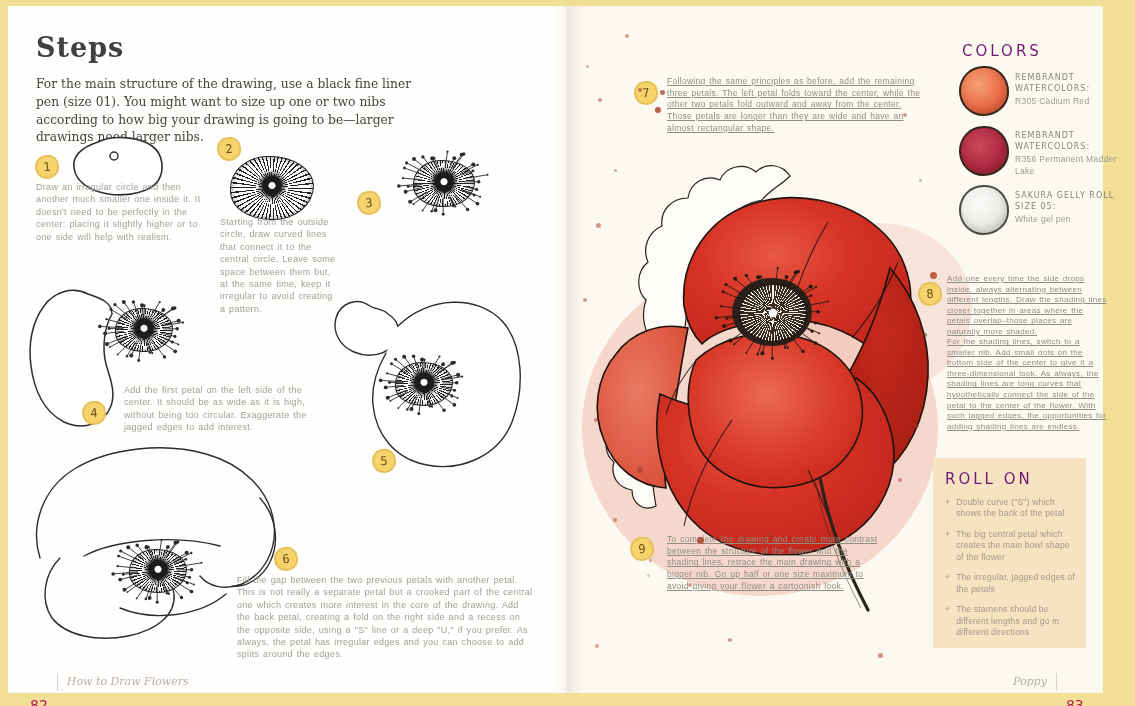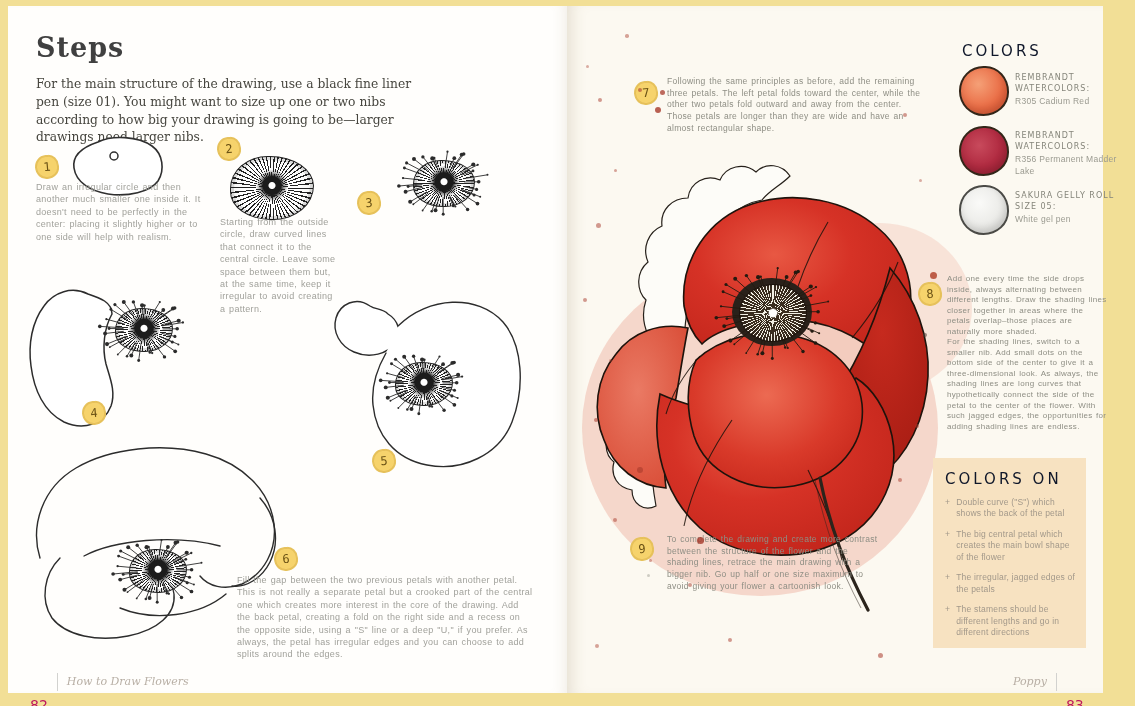--- a/index.html
+++ b/index.html
@@ -12,24 +12,24 @@
   .page-left{left:8px;width:559px;background:#fffefc;box-shadow:inset -12px 0 14px -10px rgba(120,100,60,.12);}
   .page-right{left:567px;width:536px;background:#fcf9f1;box-shadow:inset 14px 0 16px -10px rgba(120,100,60,.18);}
 
   
   .title{position:absolute;left:28px;top:26px;font-family:"DejaVu Serif","Liberation Serif",serif;
     font-weight:700;font-size:27px;letter-spacing:1px;color:#404040;}
   .intro{position:absolute;left:28px;top:70px;width:402px;font-family:"DejaVu Serif","Liberation Serif",serif;
     font-size:12.3px;line-height:1.45;color:#47463f;}
   .hand{font-family:"Liberation Sans",sans-serif;color:#a1a19b;font-size:9px;line-height:1.38;
     letter-spacing:.3px;word-spacing:1px;position:absolute;}
-  .hand-r{color:#8e8e84;}
+  .hand-r{color:#8e8e84;text-decoration:underline;}
   .caps{font-family:"DejaVu Sans",sans-serif;color:#85857a;letter-spacing:1px;line-height:1.4;
     font-size:8px;text-transform:uppercase;}
-  .panel-title{font-family:"DejaVu Sans",sans-serif;color:#0f172a;font-size:15px;letter-spacing:3px;}
+  .panel-title{font-family:"DejaVu Sans",sans-serif;color:#701a75;font-size:15px;letter-spacing:3px;}
 
   
   .badge{position:absolute;width:22px;height:22px;border-radius:50% 46% 54% 50%/52% 50% 48% 54%;
     background:#f6d36c;border:1.5px solid #bb913042;box-shadow:0 0 0 1px #c59a3555 inset;
     display:flex;align-items:center;justify-content:center;
     font-family:"DejaVu Sans Mono",monospace;font-size:12px;color:#6b5215;transform:rotate(-5deg);}
 
   
   .fig{position:absolute;}
   .fig svg{position:absolute;left:0;top:0;overflow:visible;}
@@ -227,20 +227,21 @@
         <circle cx="146.9" cy="24.5" r="1.96" fill="#2b2b2b"></circle>
         <line x1="135.6" y1="40.7" x2="152.7" y2="36.8" stroke="#2b2b2b" stroke-width="0.9"></line>
         <circle cx="152.7" cy="36.8" r="2.07" fill="#2b2b2b"></circle>
         <line x1="136.0" y1="41.9" x2="156.9" y2="38.5" stroke="#2b2b2b" stroke-width="0.9"></line>
         <circle cx="156.9" cy="38.5" r="1.15" fill="#2b2b2b"></circle>
       </svg>
   </div>
   <div class="badge" style="left:74px;top:395px;">
       <span>4</span>
     </div>
+  <div class="hand" style="left:116px;top:378px;width:190px;">Add the first petal on the left side of the center. It should be as wide as it is high, without being too circular. Exaggerate the jagged edges to add interest.</div>
 
   <div class="fig" style="left:318px;top:280px;width:198px;height:192px;">
     <svg width="198" height="192" viewBox="0 0 198 192">
       <path d="M44,20 C30,10 14,18 10,32 C6,46 14,60 28,66 C44,73 62,68 70,56 C76,46 72,34 62,28 C56,22 50,24 44,20 Z" fill="#fff" stroke="#2c2c2c" stroke-width="1.4"></path>
       <path d="M72,40 C102,10 152,8 177,36 C197,59 199,102 186,136 C173,169 136,186 101,179 C69,173 50,149 47,119 C45,99 52,81 60,67" fill="#fff" stroke="#2c2c2c" stroke-width="1.4" stroke-linecap="round"></path>
     </svg>
     <div class="burst" style="left:69px;top:76px;width:56px;height:42px;"></div>
     <svg width="198" height="192" viewBox="0 0 198 192">
         <line x1="116.5" y1="96.9" x2="130.7" y2="96.8" stroke="#2b2b2b" stroke-width="0.9"></line>
         <circle cx="130.7" cy="96.8" r="1.79" fill="#2b2b2b"></circle>
@@ -551,21 +552,21 @@
     <div style="margin-top:8px;">Add one every time the side drops inside, always alternating between different lengths. Draw the shading lines closer together in areas where the petals overlap–those places are naturally more shaded.</div>
     <div>For the shading lines, switch to a smaller nib. Add small dots on the bottom side of the center to give it a three-dimensional look. As always, the shading lines are long curves that hypothetically connect the side of the petal to the center of the flower. With such jagged edges, the opportunities for adding shading lines are endless.</div>
   </div>
 
   <div class="badge" style="left:63px;top:531px;">
       <span>9</span>
     </div>
   <div class="hand hand-r" style="left:100px;top:528px;width:215px;font-size:8.5px;">To complete the drawing and create more contrast between the structure of the flower and the shading lines, retrace the main drawing with a bigger nib. Go up half or one size maximum to avoid giving your flower a cartoonish look.</div>
 
   <div class="focus-box">
-    <div class="panel-title" style="font-size:15px;">COLORS ON</div>
+    <div class="panel-title" style="font-size:15px;">ROLL ON</div>
     <div class="focus-item">
       <span class="plus">+</span>
       <span>Double curve ("S") which shows the back of the petal</span>
     </div>
     <div class="focus-item">
       <span class="plus">+</span>
       <span>The big central petal which creates the main bowl shape of the flower</span>
     </div>
     <div class="focus-item">
       <span class="plus">+</span>

